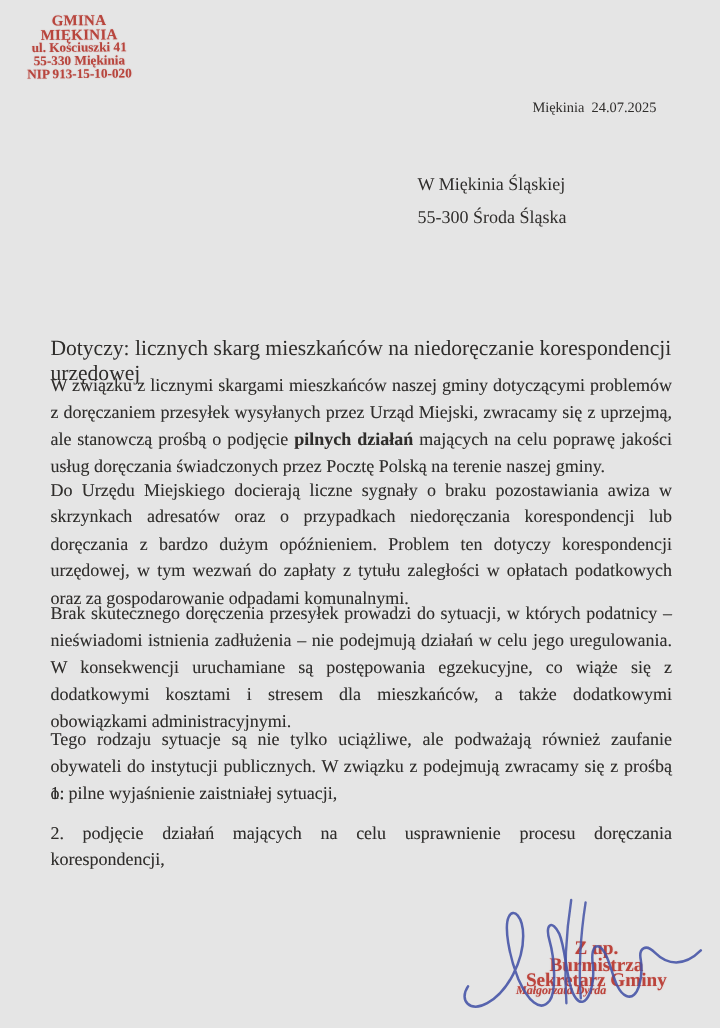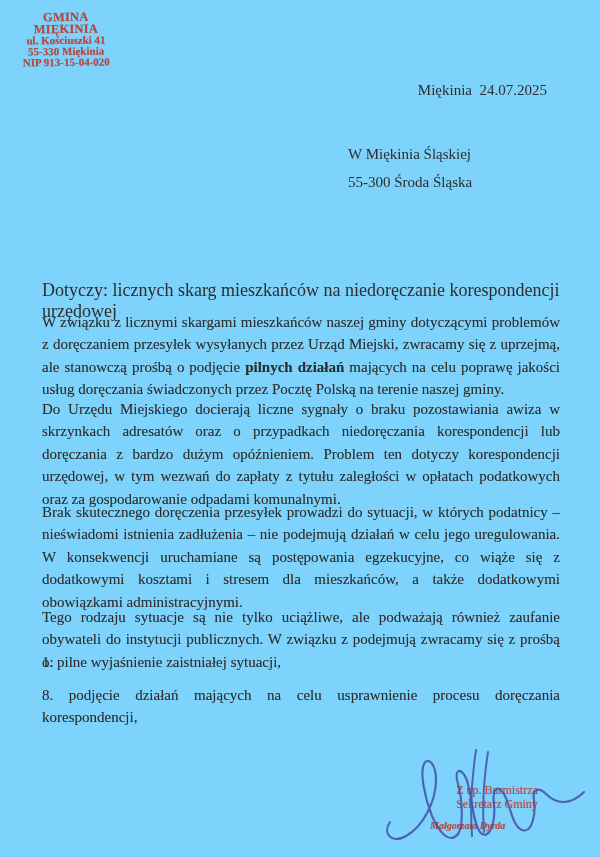--- a/index.html
+++ b/index.html
@@ -1,38 +1,38 @@
 <!DOCTYPE html>
 <html><head>
 <meta charset="utf-8">
 <style>
   html,body { margin:0; padding:0; background:#ffffff; }
   .page {
     position:relative;
     width:600px; height:857px;
-    background:#7dd3fc;
+    background:#e5e5e5;
     font-family:"Liberation Serif", serif;
     color:#2f2d2b;
     overflow:hidden;
   }
   
   .stamp {
     position:absolute; left:10px; top:12px; width:112px;
     text-align:center;
     color:#b8453d;
     font-weight:bold;
     transform:rotate(-0.6deg);
     text-shadow:0 0 1px rgba(184,69,61,.45);
   }
   .stamp .l1 { font-size:12.5px; line-height:11.5px; letter-spacing:.2px; }
   .stamp .ln { font-size:11px; line-height:10.8px; }
 
   .dateline {
     position:absolute; top:82px; right:53px;
-    font-size:15px; white-space:pre;
+    font-size:12px; white-space:pre;
   }
 
   .recipient {
     position:absolute; left:348px; top:140px;
     font-size:15px; line-height:28px;
   }
 
   .subject {
     position:absolute; left:42px; top:280px; width:518px;
     font-size:18px;
@@ -49,64 +49,64 @@
   #p3 { top:501px; }
   #p4 { top:606px; }
   #li1 { top:651px; }
   #li2 { top:684px; }
   #li3 { top:714px; }
 
   .sig-block { position:absolute; left:378px; top:746px; width:222px; height:111px; }
   .sig-stamp {
     position:absolute; left:60px; top:38px; width:118px;
     text-align:center;
-    color:#bc443c; font-weight:400;
-    font-size:12px; line-height:13.5px;
+    color:#bc443c; font-weight:700;
+    font-size:16px; line-height:13.5px;
     text-shadow:0 0 1px rgba(188,68,60,.4);
   }
   .sig-name {
     position:absolute; left:52px; top:74px; width:130px;
     text-align:left;
     color:#bc443c; font-style:italic; font-weight:bold;
     font-size:10px;
     text-shadow:0 0 1px rgba(188,68,60,.4);
   }
   svg.signature { position:absolute; left:0; top:0; }
 </style>
 </head>
 <body>
 
 <div class="page">
 
   <div class="stamp">
     <div class="l1">GMINA MIĘKINIA</div>
     <div class="ln">ul. Kościuszki 41</div>
     <div class="ln">55-330 Miękinia</div>
-    <div class="ln">NIP 913-15-04-020</div>
+    <div class="ln">NIP 913-15-10-020</div>
   </div>
 
   <div class="dateline">Miękinia  24.07.2025</div>
 
   <div class="recipient">
     <div>W Miękinia Śląskiej</div>
     <div>55-300 Środa Śląska</div>
   </div>
 
   <div class="subject">Dotyczy: licznych skarg mieszkańców na niedoręczanie korespondencji urzędowej</div>
 
   <p class="para" id="p2">Do Urzędu Miejskiego docierają liczne sygnały o braku pozostawiania awiza w skrzynkach adresatów oraz o przypadkach niedoręczania korespondencji lub doręczania z bardzo dużym opóźnieniem. Problem ten dotyczy korespondencji urzędowej, w tym wezwań do zapłaty z tytułu zaległości w opłatach podatkowych oraz za gospodarowanie odpadami komunalnymi.</p>
 
   <p class="para" id="p1"><span>W związku z licznymi skargami mieszkańców naszej gminy dotyczącymi problemów z doręczaniem przesyłek wysyłanych przez Urząd Miejski, zwracamy się z uprzejmą, ale stanowczą prośbą o podjęcie </span><strong>pilnych działań</strong><span> mających na celu poprawę jakości usług doręczania świadczonych przez Pocztę Polską na terenie naszej gminy.</span></p>
 
   <p class="para" id="p3">Brak skutecznego doręczenia przesyłek prowadzi do sytuacji, w których podatnicy – nieświadomi istnienia zadłużenia – nie podejmują działań w celu jego uregulowania. W konsekwencji uruchamiane są postępowania egzekucyjne, co wiąże się z dodatkowymi kosztami i stresem dla mieszkańców, a także dodatkowymi obowiązkami administracyjnymi.</p>
 
   <p class="para" id="p4">Tego rodzaju sytuacje są nie tylko uciążliwe, ale podważają również zaufanie obywateli do instytucji publicznych. W związku z podejmują zwracamy się z prośbą o:</p>
 
   <div class="li" id="li1">1. pilne wyjaśnienie zaistniałej sytuacji,</div>
-  <div class="li" id="li2">8. podjęcie działań mających na celu usprawnienie procesu doręczania korespondencji,</div>
+  <div class="li" id="li2">2. podjęcie działań mających na celu usprawnienie procesu doręczania korespondencji,</div>
 
   <div class="sig-block">
     <div class="sig-stamp">
       <div>Z up. Burmistrza</div>
       <div>Sekretarz Gminy</div>
     </div>
     <div class="sig-name">Małgorzata Dyrda</div>
     <svg class="signature" width="222" height="111" viewBox="0 0 222 111">
       <path fill="none" stroke="#4352a6" stroke-width="2.1" stroke-linecap="round" stroke-linejoin="round" opacity="0.88" d="M 12,76
                C 4,88 14,98 28,90

